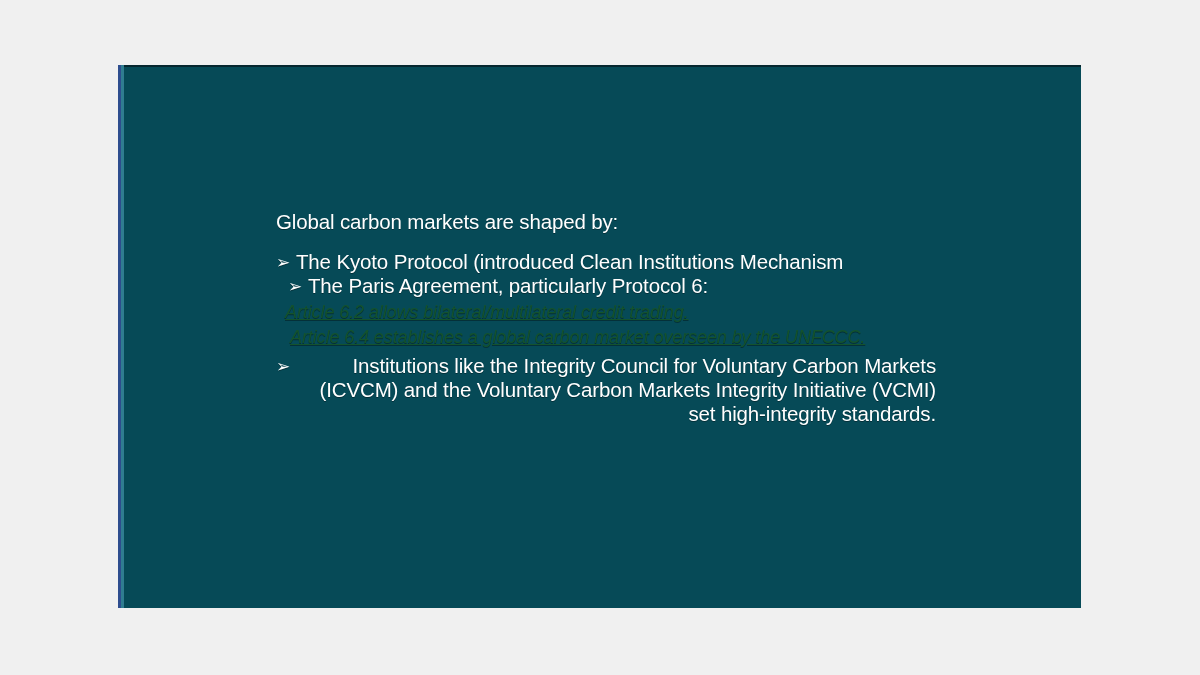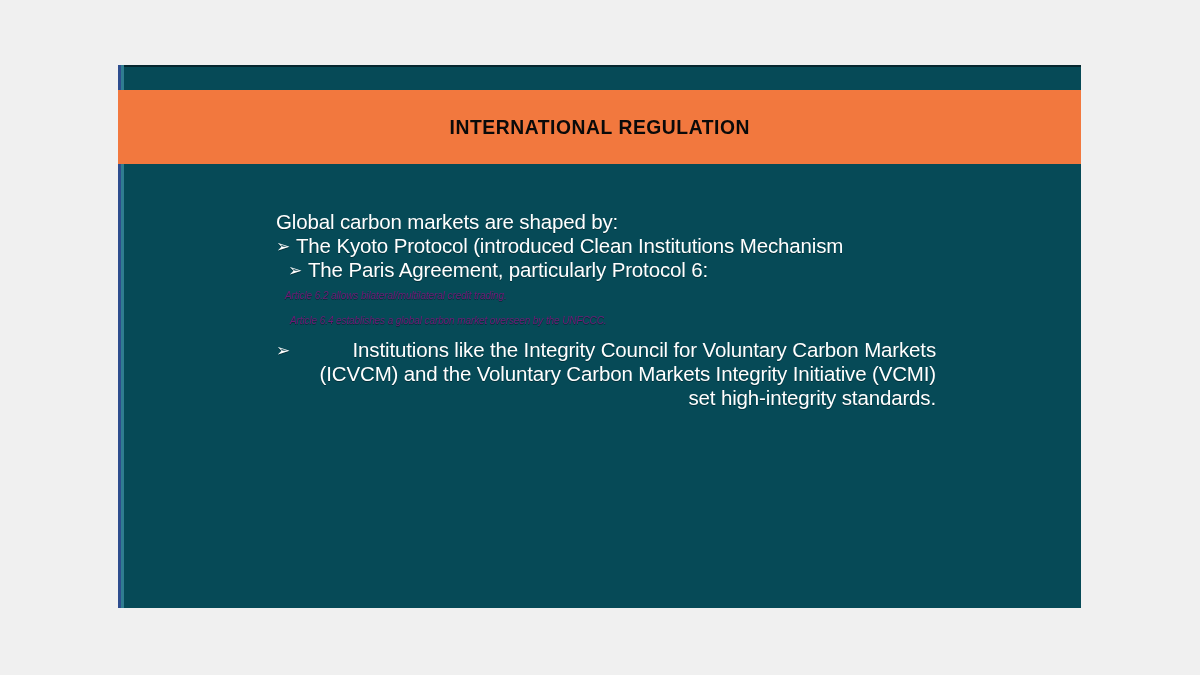--- a/index.html
+++ b/index.html
@@ -96,21 +96,21 @@
     color: #ffffff;
     font-family: "Liberation Sans", sans-serif;
     font-size: 20.5px;
     line-height: 24px;
     white-space: pre-wrap;
     letter-spacing: -0.15px;
     text-shadow: 0 1px 0 rgba(0,0,0,0.35);
   }
 
   .lead {
-    margin-bottom: 0px;
+    margin-bottom: 16px;
   }
 
   .bullet-row {
     display: flex;
     align-items: flex-start;
   }
   .bullet-row.indent-1 { padding-left: 0px; }
   .bullet-row.indent-2 { padding-left: 12px; }
 
   .bullet-glyph {
@@ -124,49 +124,47 @@
   }
   .bullet-text {
     flex: 1 1 auto;
   }
 
   .cont {
     padding-left: 32px;
   }
 
   .note {
-    color: #701a75;
+    color: #14532d;
     font-family: "Liberation Sans", sans-serif;
     font-style: italic;
-    font-size: 10px;
+    font-size: 18px;
     line-height: 16px;
     letter-spacing: -0.1px;
     text-shadow: 0 1px 0 rgba(0,0,0,0.35);
+    text-decoration: underline;
   }
   .note.n1 { padding-left: 9px; margin-top: 6px; }
   .note.n2 { padding-left: 14px; margin-top: 9px; }
 
   .final-bullet { margin-top: 9px; }
   .final-bullet .bullet-text { max-width: 640px; text-align: right; }
 </style>
 </head>
 <body>
 
 <div id="slide-root">
 
   <div class="slide">
     <div class="slide-top-rule"></div>
   </div>
 
   <div class="edge-navy"></div>
   <div class="edge-steel"></div>
 
-  <div class="title-banner">
-    <div class="title-banner-text">INTERNATIONAL REGULATION</div>
-  </div>
 
   <div class="body-area">
 
     <div class="line lead">Global carbon markets are shaped by:</div>
 
     <div class="bullet-row indent-1">
       <span class="bullet-glyph">➢</span>
       <span class="line bullet-text">The Kyoto Protocol (introduced Clean Institutions Mechanism</span>
     </div>
 

